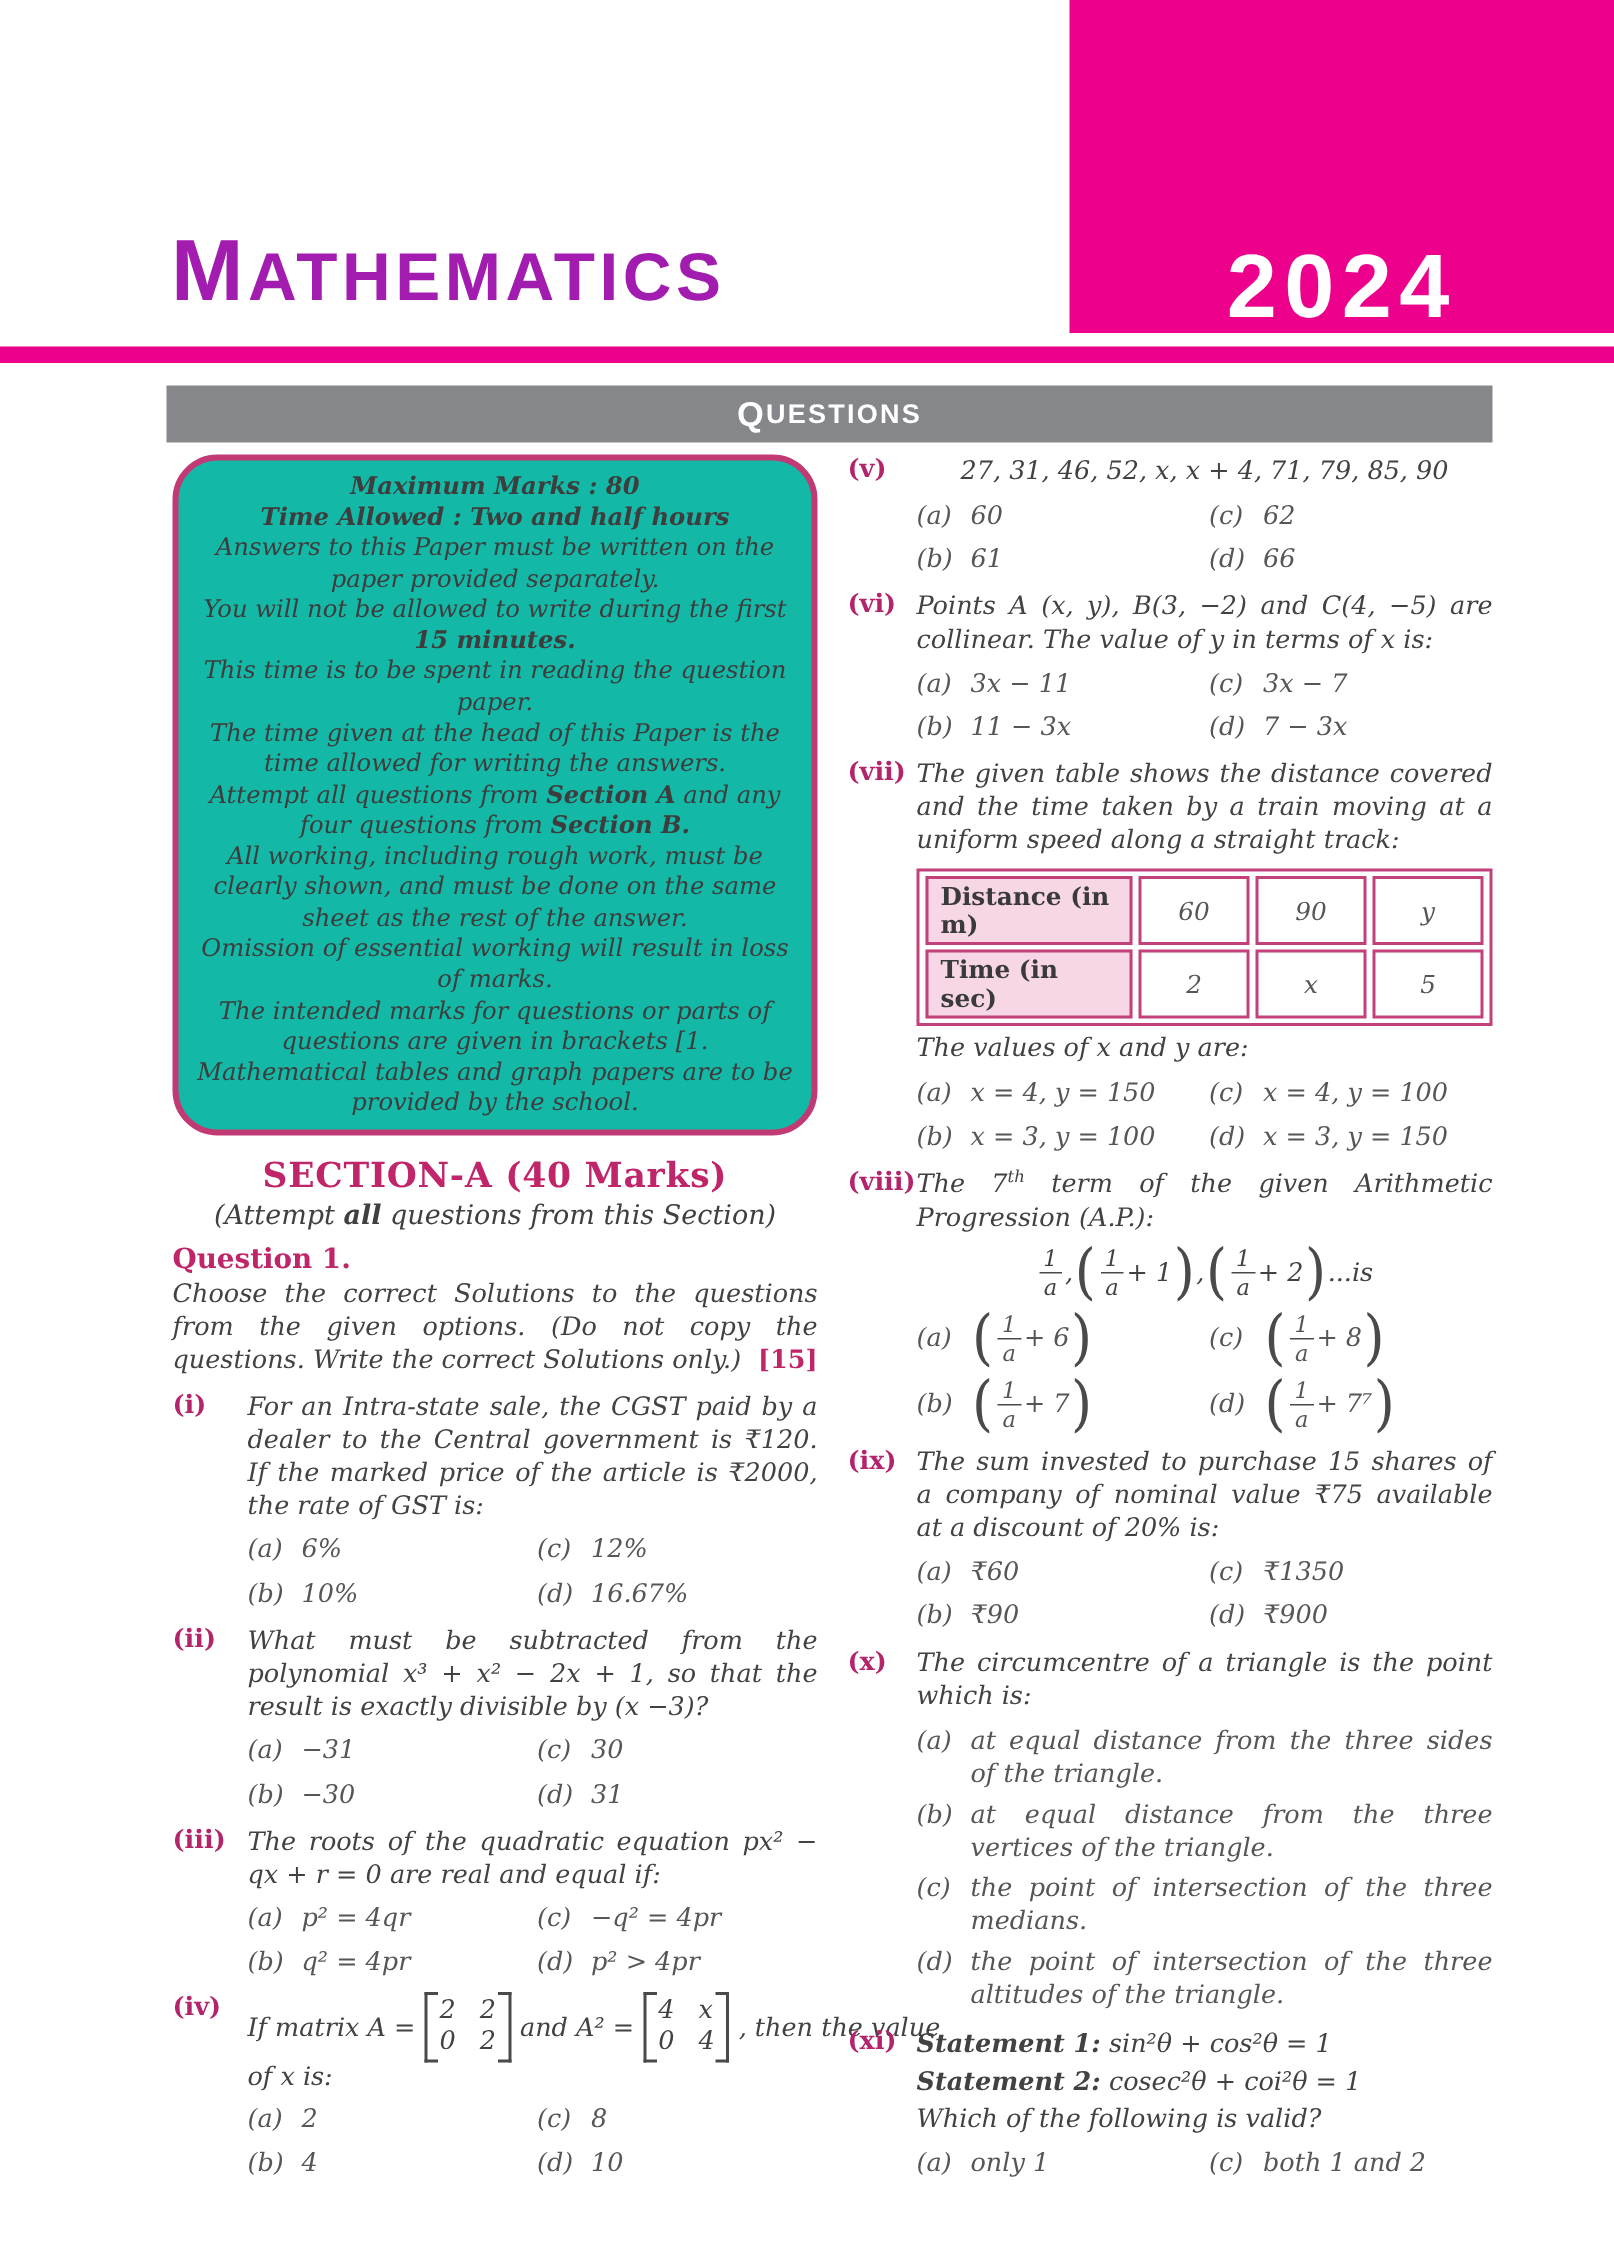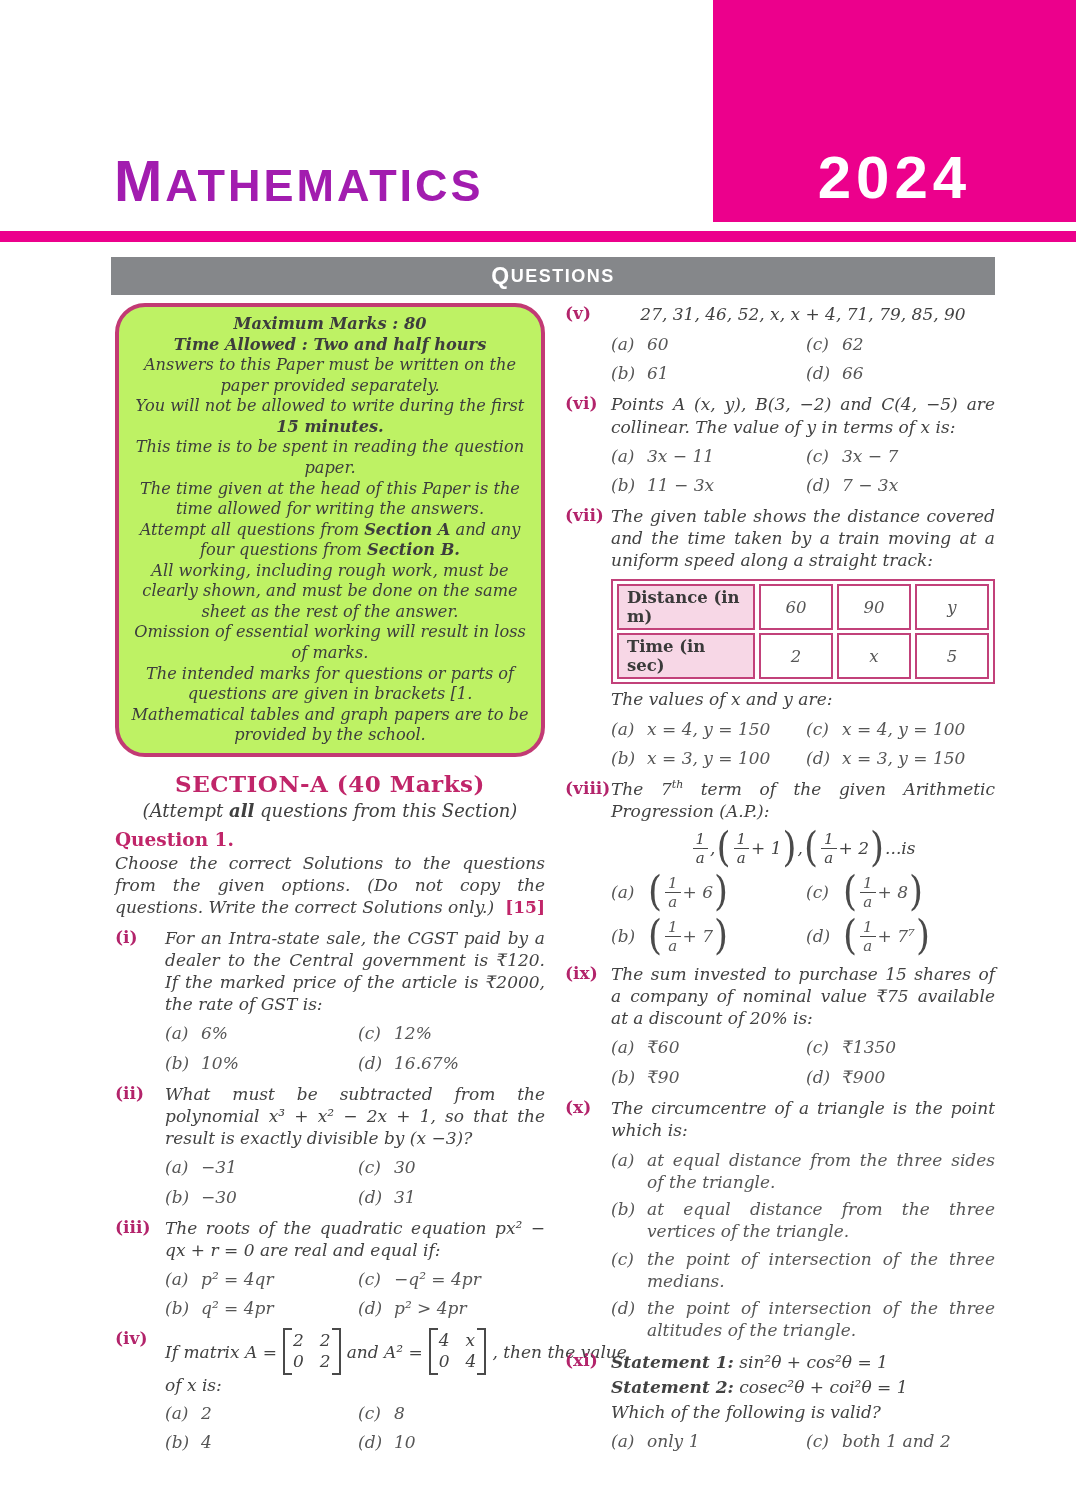--- a/index.html
+++ b/index.html
@@ -5,36 +5,36 @@
   html,body{margin:0;padding:0;background:#ffffff;}
   .page{position:relative;width:1076px;height:1500px;background:#ffffff;overflow:hidden;
         font-family:"DejaVu Serif",serif;color:#424242;}
 
   
   .title{position:absolute;left:114px;top:152px;margin:0;color:#a21caf;
          font-family:"Liberation Sans",sans-serif;font-weight:700;letter-spacing:3px;line-height:1;}
   .title .tf{font-size:58px;}
   .title .tr{font-size:45px;}
   .year{position:absolute;left:713px;top:0;width:363px;height:222px;background:#ec008c;
-        display:flex;align-items:flex-end;justify-content:center;box-sizing:border-box;padding-bottom:14px;
+        display:flex;align-items:flex-end;justify-content:center;box-sizing:border-box;padding-bottom:1px;
         color:#fff;font-family:"Liberation Sans",sans-serif;font-weight:700;font-size:60px;letter-spacing:5px;line-height:1;}
   .rule{position:absolute;left:0;top:231px;width:1076px;height:11px;background:#ec008c;}
   .band{position:absolute;left:111px;top:257px;width:884px;height:38px;background:#85878a;color:#fff;
         display:flex;align-items:center;justify-content:center;
         font-family:"Liberation Sans",sans-serif;font-weight:700;letter-spacing:1.5px;}
   .band .bf{font-size:23px;}
   .band .br{font-size:18px;}
 
   
   .col{position:absolute;top:303px;width:430px;font-size:17px;}
   .col-left{left:115px;}
   .col-right{left:565px;}
 
   
-  .ibox{border:4px solid #c23a74;background:#bef264;border-radius:30px;padding:7px 12px;
+  .ibox{border:4px solid #c23a74;background:#14b8a6;border-radius:30px;padding:7px 12px;
         text-align:center;font-style:italic;font-size:16.2px;line-height:1.27;color:#3d3d3d;}
   .ibox p{margin:0;}
   .b{font-weight:700;}
 
   .sec{margin:13px 0 3px;text-align:center;color:#c02569;font-size:23px;font-weight:700;letter-spacing:.5px;font-style:normal;}
   .secsub{margin:0 0 8px;text-align:center;font-style:italic;font-size:18px;color:#404040;}
   .bi{font-weight:700;}
   .qhead{margin:8px 0 2px;color:#c02569;font-size:18.5px;font-weight:700;}
   .intro{position:relative;margin:0 0 4px;font-style:italic;text-align:justify;line-height:1.3;color:#424242;}
   .marks{position:absolute;right:0;bottom:0;font-style:normal;font-weight:700;color:#c02569;}

